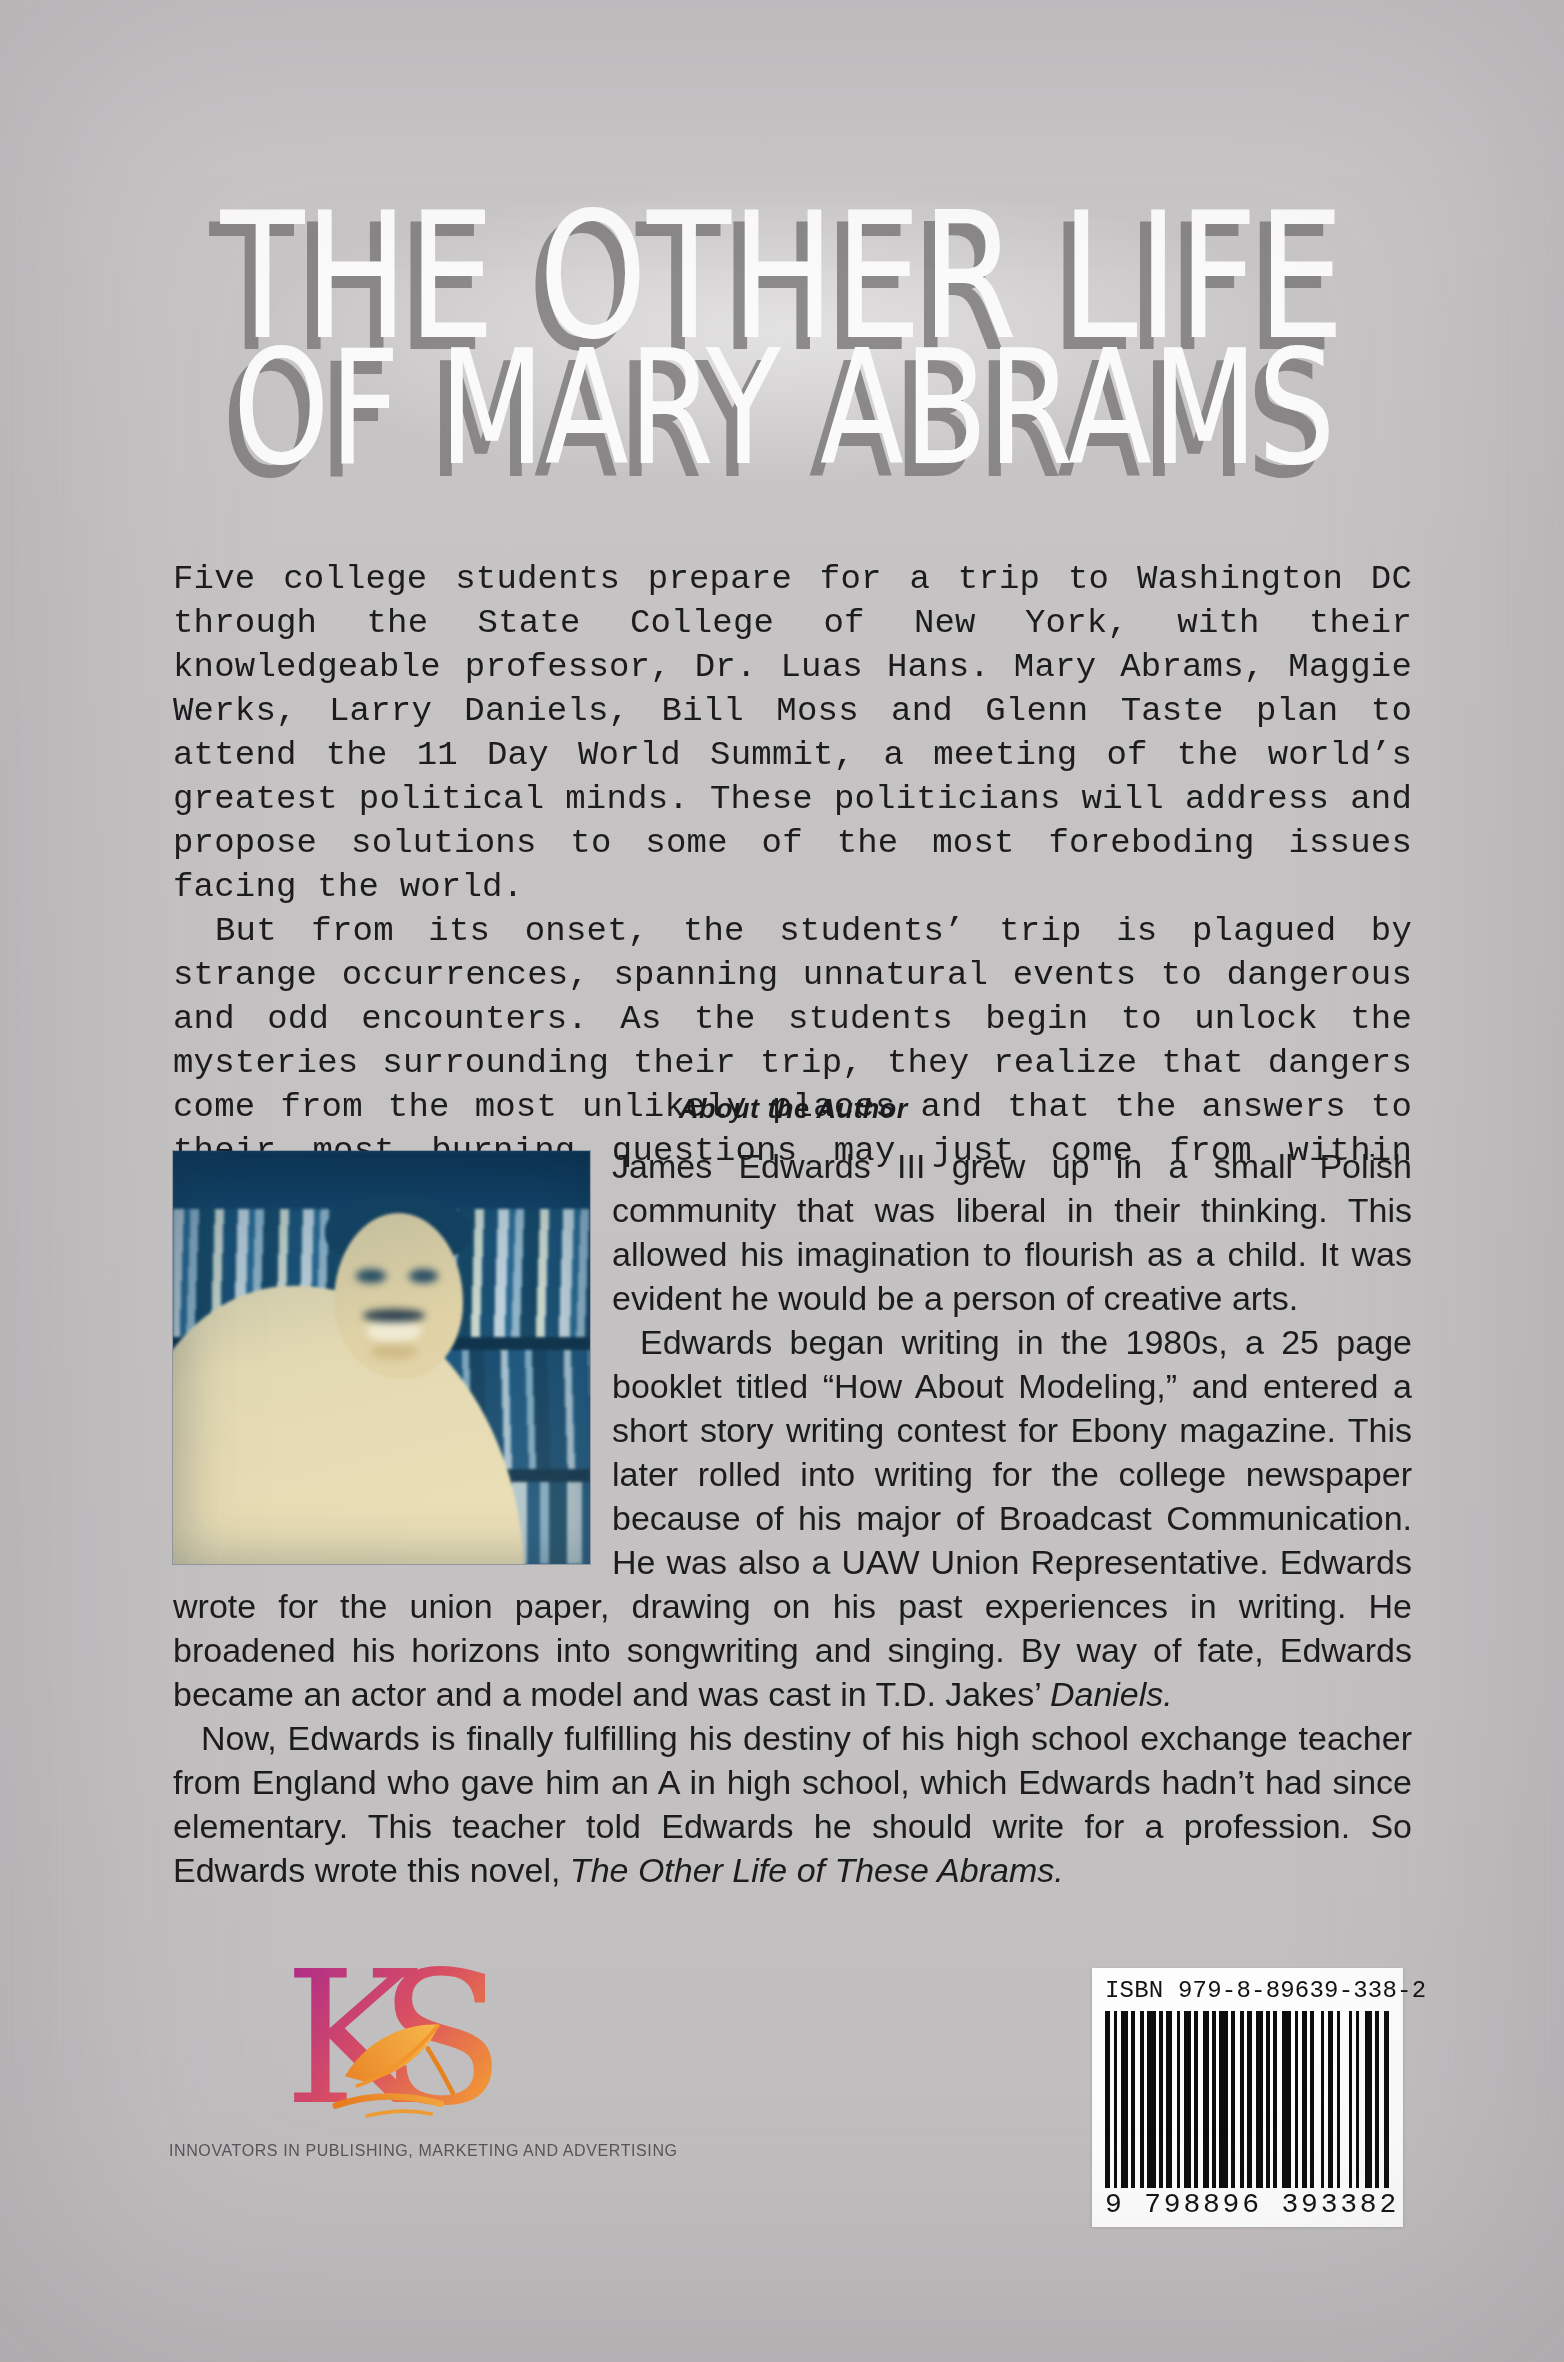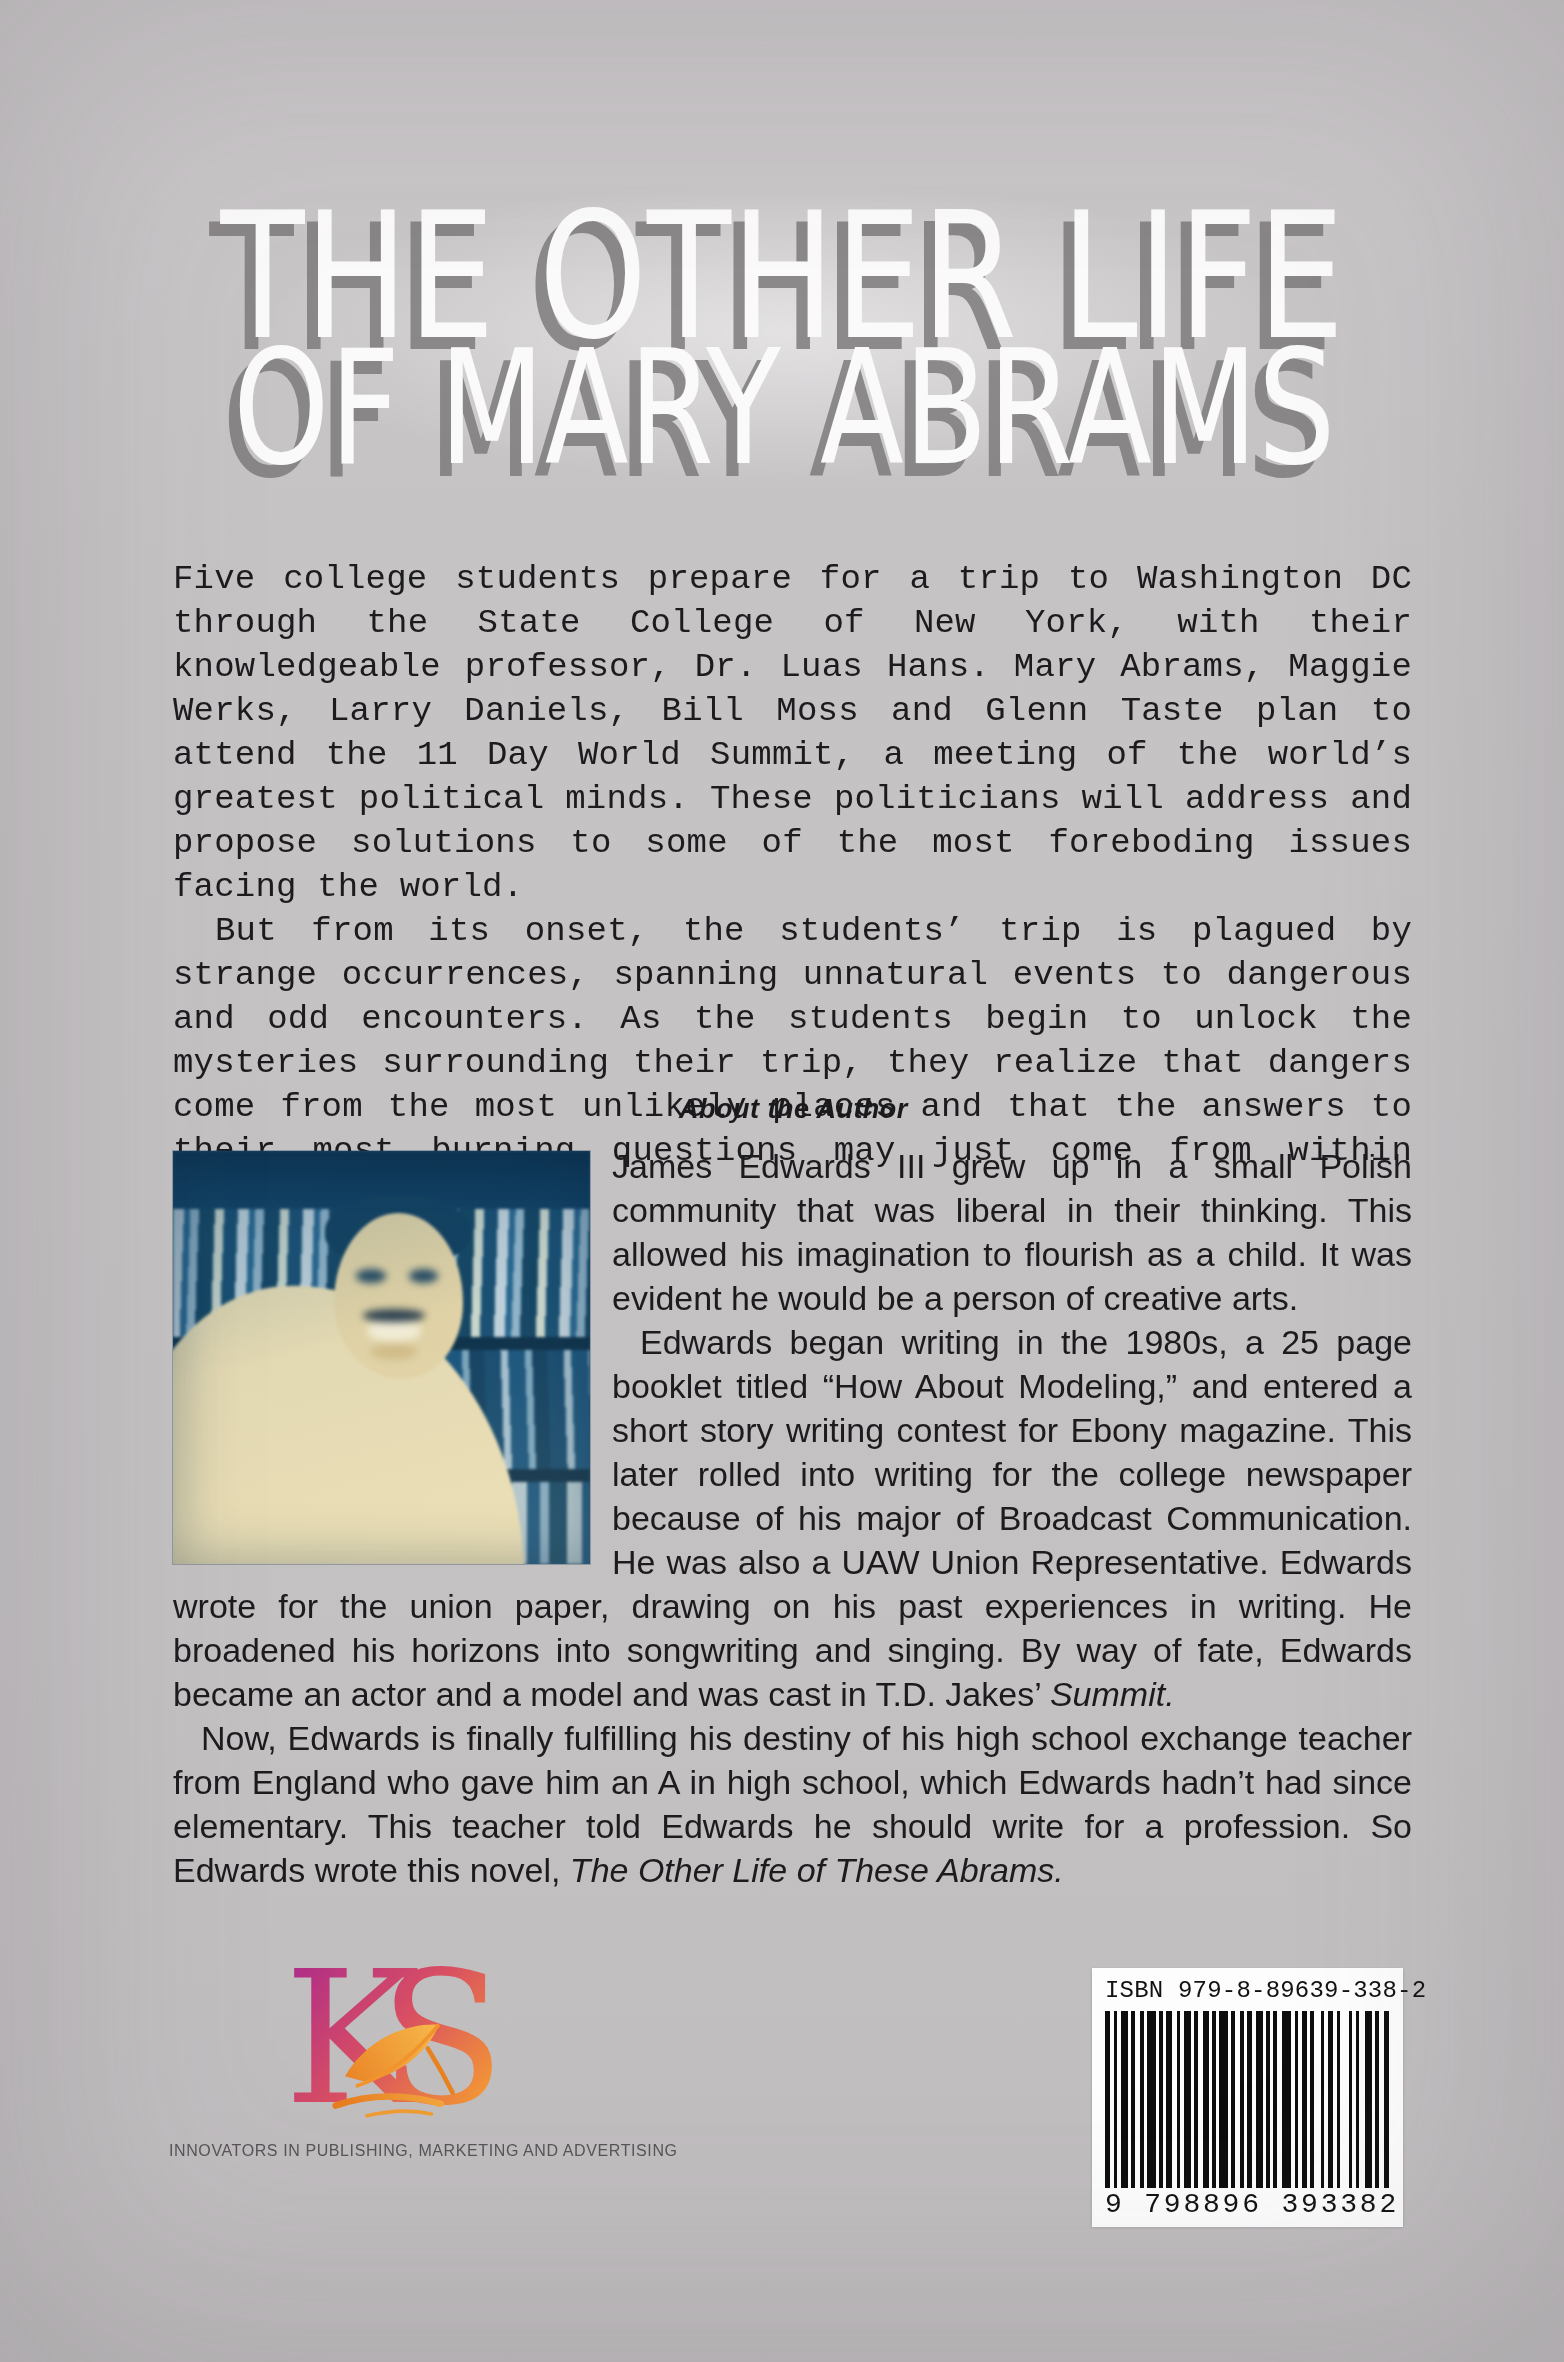--- a/index.html
+++ b/index.html
@@ -164,21 +164,21 @@
           <div class="p-mustache"></div>
           <div class="p-smile"></div>
           <div class="p-chin"></div>
         </div>
       </div>
       <div class="ph-tint"></div>
     </div>
 
     <p>James Edwards III grew up in a small Polish community that was liberal in their thinking. This allowed his imagination to flourish as a child. It was evident he would be a person of creative arts.</p>
     <p class="ind"><span>Edwards began writing in the 1980s, a 25 page booklet titled “How About Modeling,” and entered a short story writing contest for Ebony magazine. This later rolled into writing for the college newspaper because of his major of Broadcast Communication. He was also a UAW Union Representative. Edwards wrote for the union paper, drawing on his past experiences in writing. He broadened his horizons into songwriting and singing. By way of fate, Edwards became an actor and a model and was cast in T.D. Jakes’</span>
-      <i>Summit.</i></p>
+      <i>Daniels.</i></p>
     <p class="ind"><span>Now, Edwards is finally fulfilling his destiny of his high school exchange teacher from England who gave him an A in high school, which Edwards hadn’t had since elementary. This teacher told Edwards he should write for a profession. So Edwards wrote this novel,</span>
       <i>The Other Life of These Abrams.</i></p>
   </section>
 
   <section class="publisher">
     <svg class="ks-svg" width="268" height="201" viewBox="0 0 290 218">
       <defs>
         <linearGradient id="ksg" gradientUnits="userSpaceOnUse" x1="50" y1="30" x2="245" y2="200">
           <stop offset="0%" stop-color="#b12e86"></stop>
           <stop offset="48%" stop-color="#d94f62"></stop>

